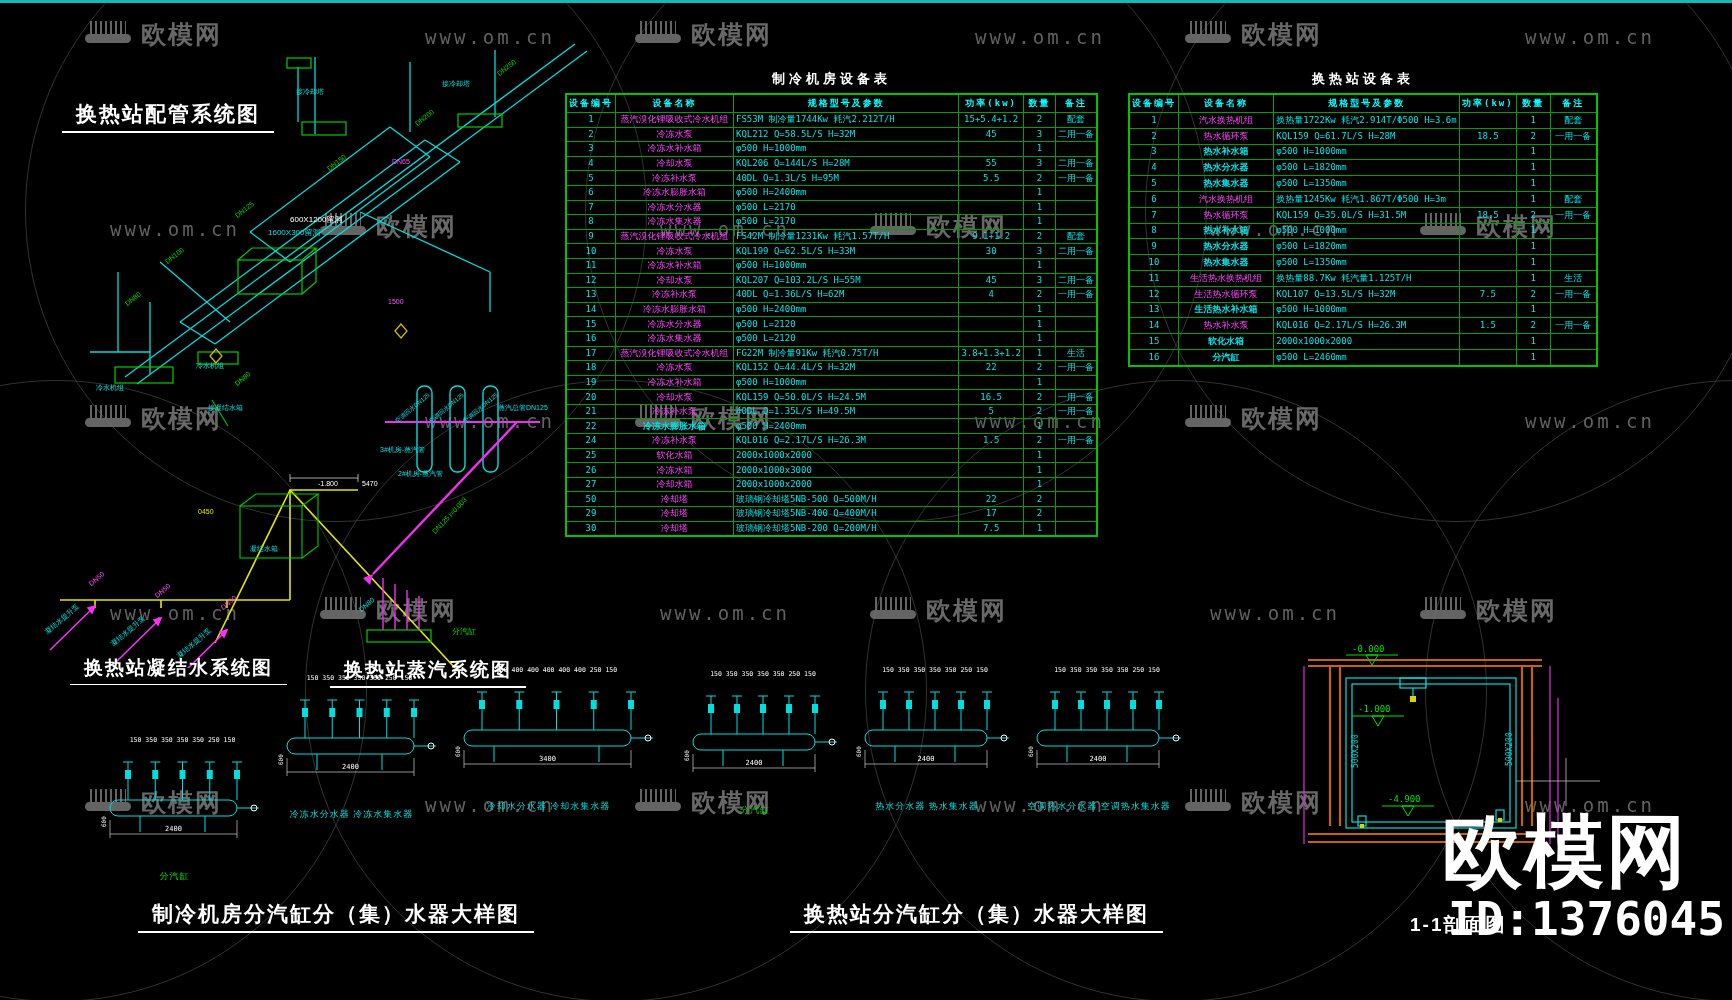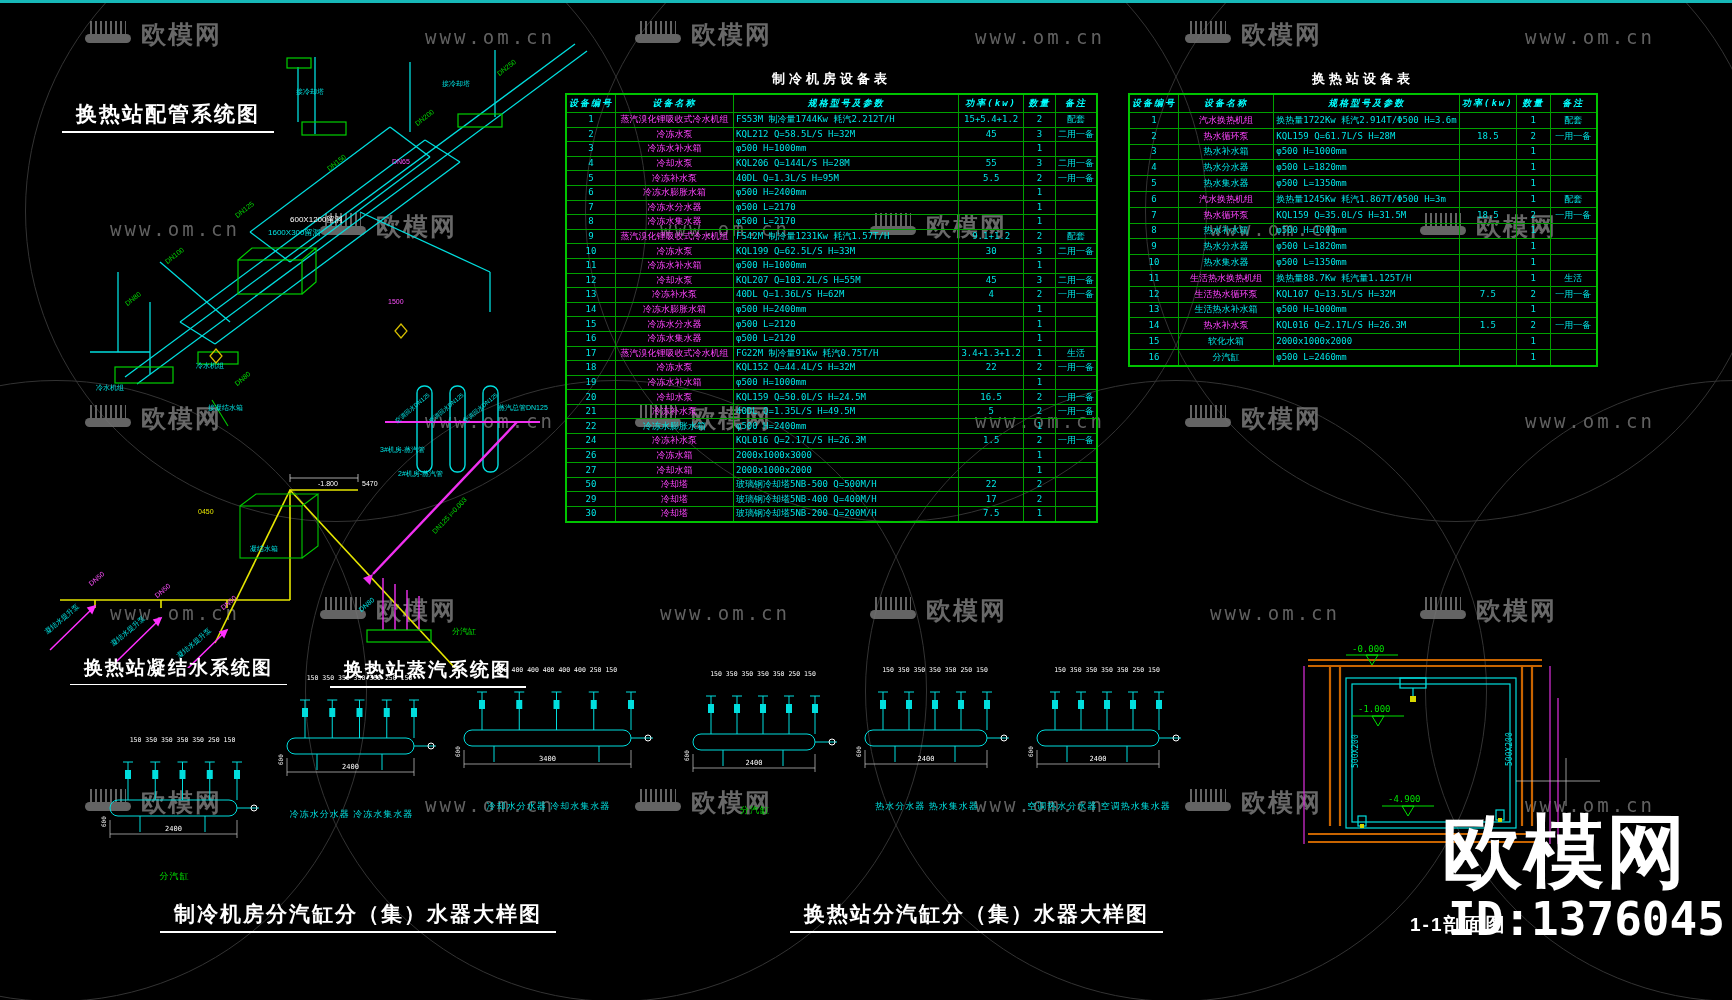--- a/index.html
+++ b/index.html
@@ -18,24 +18,24 @@
     font-family:"DejaVu Sans Mono",monospace;opacity:.85;}
   
   .dtitle{position:absolute;color:#fff;font-weight:bold;z-index:3;white-space:nowrap;
     border-bottom:2px solid #fff;padding:0 14px 3px 14px;letter-spacing:2px;}
   
   .tbl{position:absolute;z-index:3;}
   .tbl-title{color:#fff;font-size:13px;font-weight:bold;letter-spacing:4px;text-align:center;margin-bottom:5px;}
   .tbl table{border-collapse:collapse;table-layout:fixed;border:2px solid #00c400;}
   .tbl td{border:1px solid #00a000;color:#00e5e5;font-size:9px;line-height:1;
     padding:0 2px;overflow:hidden;white-space:nowrap;font-family:"DejaVu Sans Mono",monospace;text-align:center;}
-  .tbl tr.hd td{color:#00ffff;font-weight:bold;letter-spacing:2px;height:17px;font-style:italic;}
+  .tbl tr.hd td{color:#00ffff;font-weight:bold;letter-spacing:2px;height:17px;}
   .t0 td{height:13.6px;} .t1 td{height:14.8px;}
   .tbl td.sp{text-align:left;}
-  .tbl td.nm.m{color:#ff45ff;} .tbl td.nm.c{color:#00e5e5;}
+  .tbl td.nm.m{color:#ff45ff;} .tbl td.nm.c{color:#00e5e5;font-weight:bold;}
   
   .annot{position:absolute;z-index:3;white-space:nowrap;transform-origin:left bottom;line-height:1;}
   
   .diag{position:absolute;z-index:2;}
   
   .mani{position:absolute;z-index:3;}
   .mani .lbl{position:absolute;left:0;right:16px;text-align:center;font-size:9px;letter-spacing:1px;white-space:nowrap;}
   
   .stamp-brand{position:absolute;color:#fff;font-weight:bold;font-size:80px;letter-spacing:2px;z-index:6;line-height:1;}
   .stamp-id{position:absolute;color:#fff;font-weight:bold;font-size:46px;z-index:6;line-height:1;
@@ -359,21 +359,21 @@
             <td class="nm m">冷冻水集水器</td>
             <td class="sp">φ500  L=2120</td>
             <td></td>
             <td>1</td>
             <td></td>
           </tr>
           <tr>
             <td class="no">17</td>
             <td class="nm m">蒸汽溴化锂吸收式冷水机组</td>
             <td class="sp">FG22M  制冷量91Kw  耗汽0.75T/H</td>
-            <td>3.4+1.3+1.2</td>
+            <td>3.8+1.3+1.2</td>
             <td>1</td>
             <td>生活</td>
           </tr>
           <tr>
             <td class="no">18</td>
             <td class="nm m">冷冻水泵</td>
             <td class="sp">KQL152  Q=44.4L/S  H=32M</td>
             <td>22</td>
             <td>2</td>
             <td>一用一备</td>
@@ -410,20 +410,28 @@
             <td>1</td>
             <td></td>
           </tr>
           <tr>
             <td class="no">24</td>
             <td class="nm m">冷冻补水泵</td>
             <td class="sp">KQL016  Q=2.17L/S  H=26.3M</td>
             <td>1.5</td>
             <td>2</td>
             <td>一用一备</td>
+          </tr>
+          <tr>
+            <td class="no">25</td>
+            <td class="nm m">软化水箱</td>
+            <td class="sp">2000x1000x2000</td>
+            <td></td>
+            <td>1</td>
+            <td></td>
           </tr>
           <tr>
             <td class="no">26</td>
             <td class="nm m">冷冻水箱</td>
             <td class="sp">2000x1000x3000</td>
             <td></td>
             <td>1</td>
             <td></td>
           </tr>
           <tr>
@@ -609,21 +617,21 @@
             <td>1</td>
             <td></td>
           </tr>
         </tbody>
       </table>
     </div>
 
   <div class="dtitle" style="left:62px;top:100px;font-size:21px">换热站配管系统图</div>
   <div class="dtitle" style="left:70px;top:655px;font-size:19px;border-bottom-width:1px">换热站凝结水系统图</div>
   <div class="dtitle" style="left:330px;top:657px;font-size:19px">换热站蒸汽系统图</div>
-  <div class="dtitle" style="left:160px;top:900px;font-size:21px">制冷机房分汽缸分（集）水器大样图</div>
+  <div class="dtitle" style="left:138px;top:900px;font-size:21px">制冷机房分汽缸分（集）水器大样图</div>
   <div class="dtitle" style="left:790px;top:900px;font-size:21px">换热站分汽缸分（集）水器大样图</div>
   <div class="dtitle" style="left:1396px;top:912px;font-size:19px;border-bottom:none">1-1剖面图</div>
 
   <svg class="diag" style="left:1300px;top:638px;z-index:3" width="320" height="250" viewBox="0 0 320 250">
     <g stroke="#c86400" stroke-width="2.2" fill="none">
       <path d="M8,22 L242,22"></path>
         <path d="M8,28 L242,28"></path>
       <path d="M30,28 L30,188"></path>
         <path d="M40,28 L40,188"></path>
       <path d="M222,28 L222,188"></path>

